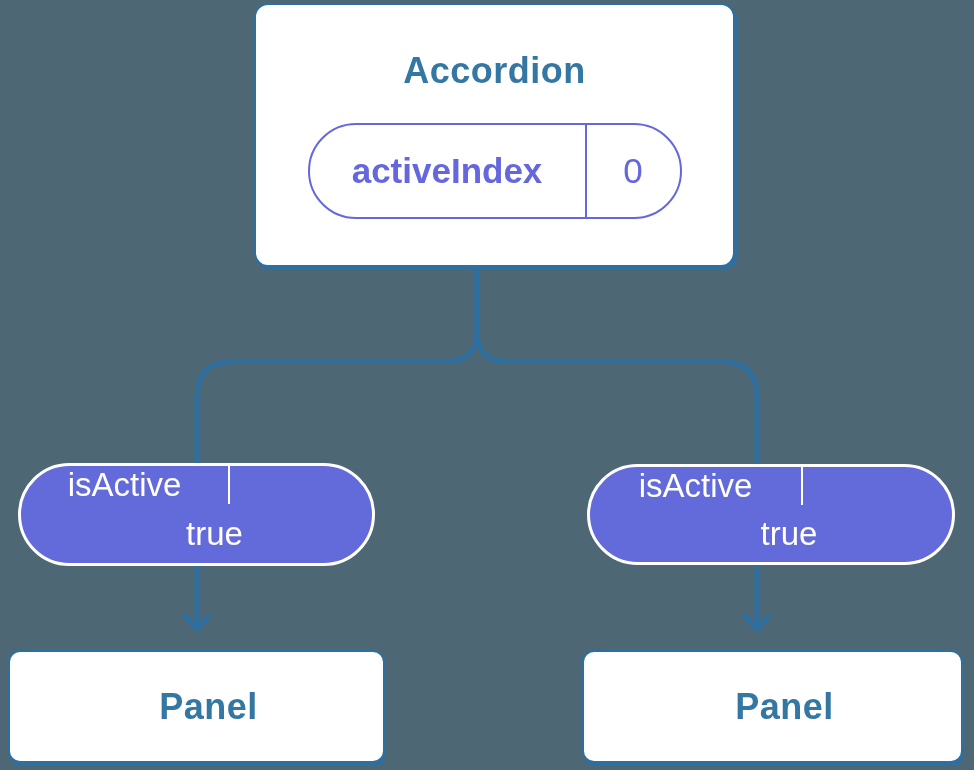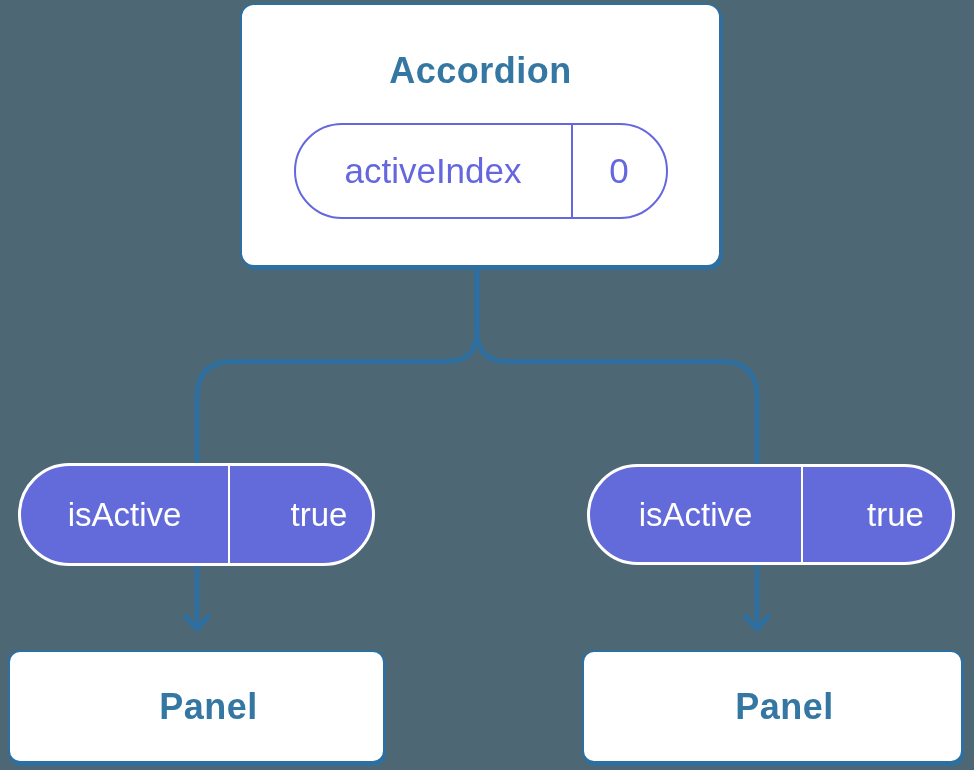--- a/index.html
+++ b/index.html
@@ -40,21 +40,21 @@
   .connectors path.arrowhead { stroke-linecap: round; stroke-linejoin: round; }
 
   .card {
     position: absolute;
     background: var(--card-bg);
     border: 2px solid var(--card-border);
     border-radius: 14px;
     box-shadow: 2px 3px 0 var(--card-border);
   }
   .accordion-card {
-    left: 240px; top: 3px;
+    left: 254px; top: 3px;
     width: 481px; height: 264px;
     display: flex;
     flex-direction: column;
     align-items: center;
   }
   .card-title {
     margin-top: 44px;
     font-size: 36px;
     font-weight: 700;
     line-height: 44px;
@@ -77,30 +77,32 @@
     height: 96px;
     border: 2px solid var(--purple-outline);
     border-radius: 48px;
     background: var(--card-bg);
     color: var(--purple-outline);
     font-size: 35px;
   }
   .state-pill .cell.key {
     width: 277px;
     border-right: 2px solid var(--purple-outline);
+    font-weight: bold;
   }
   .state-pill .cell.val { flex: 1; }
 
   .prop-pill {
     position: absolute;
     background: var(--purple-fill);
     border: 3px solid var(--pill-text-light);
     border-radius: 52px;
     color: var(--pill-text-light);
     font-size: 33px;
+    flex-direction: column;
   }
   .prop-pill-left { left: 18px; top: 463px; width: 357px; height: 103px; }
   .prop-pill-left .cell.key { width: 209px; border-right: 2px solid var(--pill-text-light); }
   .prop-pill-right { left: 587px; top: 464px; width: 368px; height: 101px; }
   .prop-pill-right .cell.key { width: 213px; border-right: 2px solid var(--pill-text-light); }
   .prop-pill .cell.val { flex: 1; padding-left: 36px; }
 
   .panel-card {
     display: flex;
     align-items: center;

